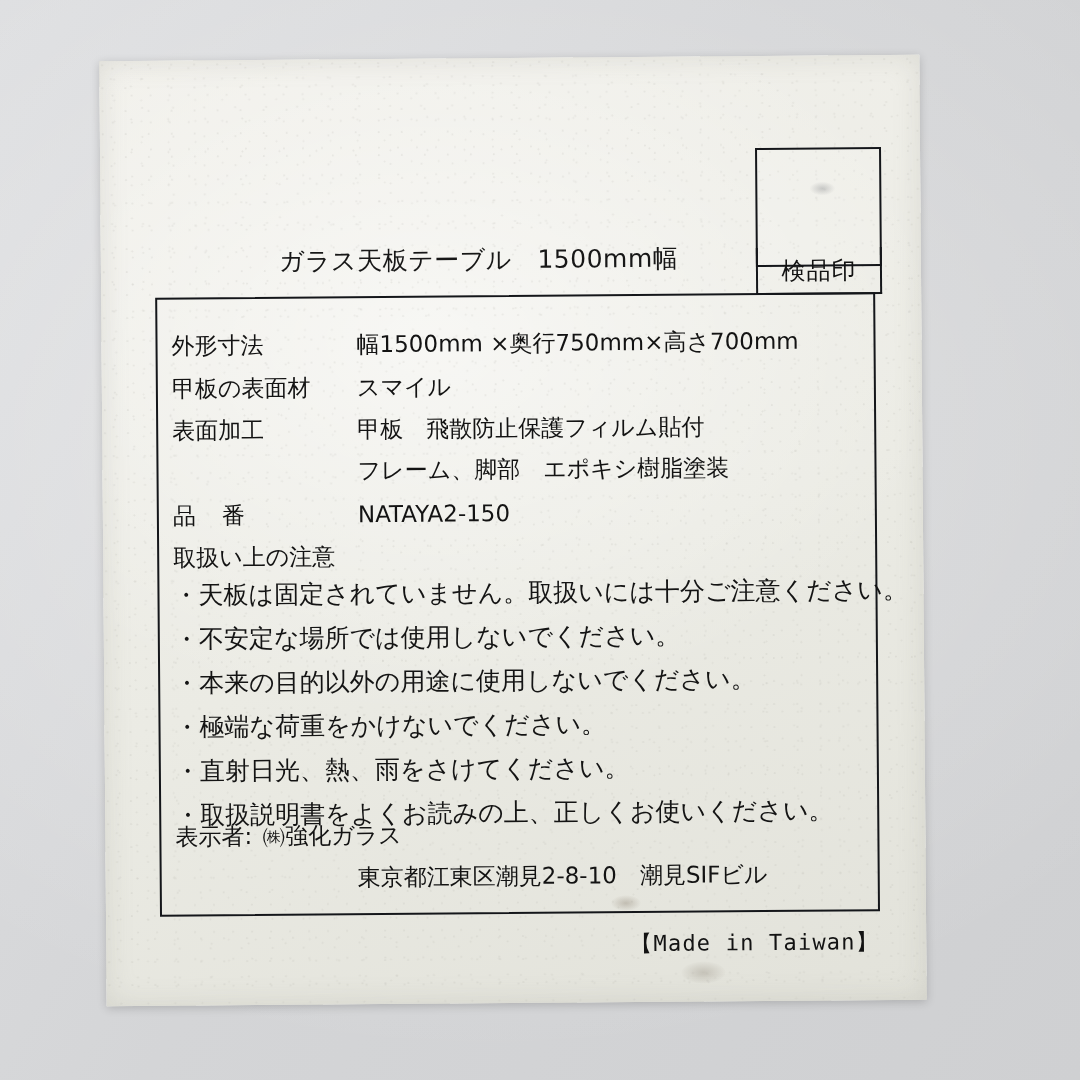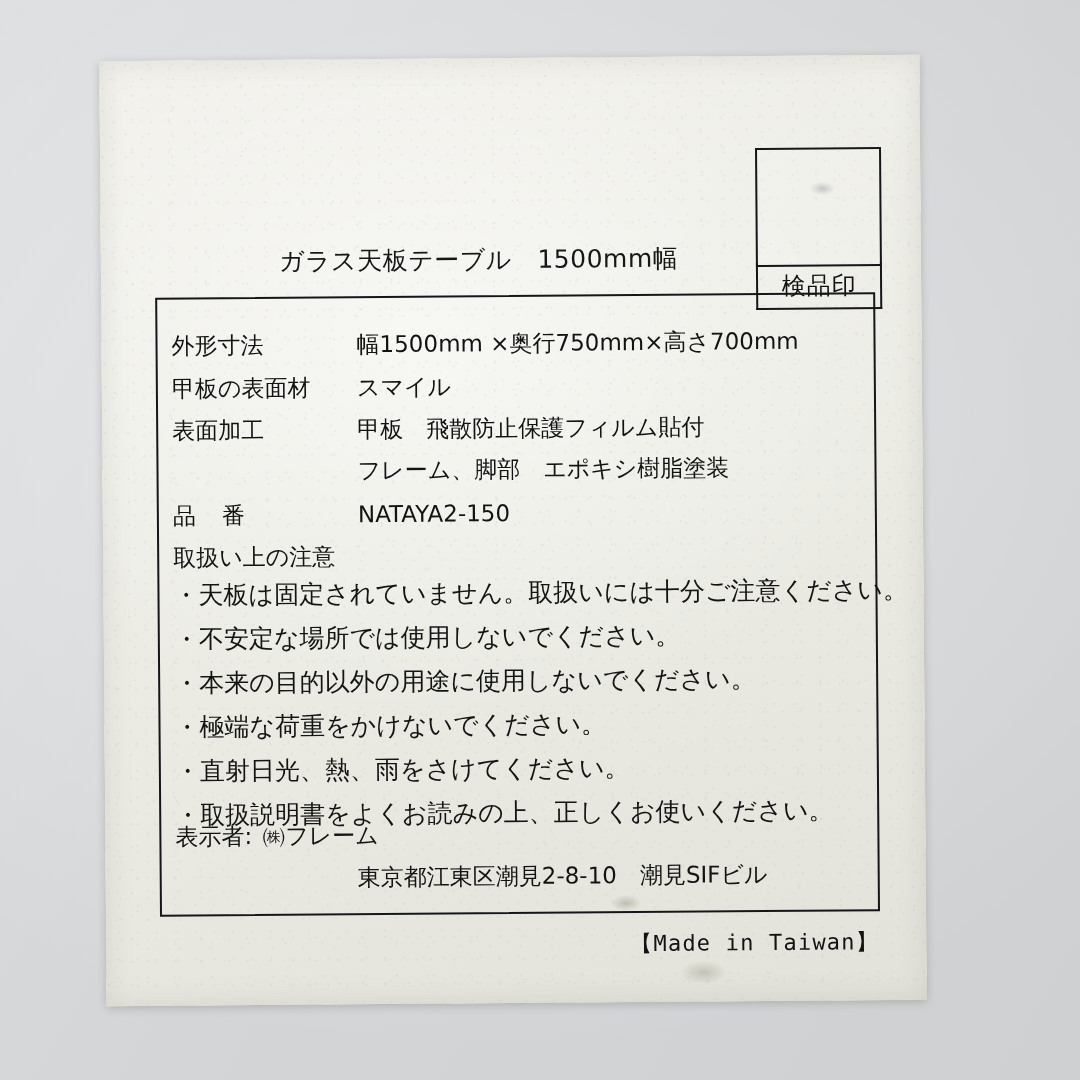--- a/index.html
+++ b/index.html
@@ -75,21 +75,21 @@
     left: 655px;
     top: 92px;
     width: 122px;
     height: 115px;
     border: 2px solid #14161a;
     background: rgba(255,255,255,0.12);
   }
   .stamp-label-box {
     position: absolute;
     left: 655px;
-    top: 207px;
+    top: 192px;
     width: 122px;
     height: 45px;
     border: 2px solid #14161a;
     border-top: none;
     display: flex;
     align-items: center;
     justify-content: center;
   }
   .stamp-label-box .txt {
     font-size: 24px;
@@ -267,21 +267,21 @@
         <div class="notes">
           <div class="note-item">・天板は固定されていません。取扱いには十分ご注意ください。</div>
           <div class="note-item">・不安定な場所では使用しないでください。</div>
           <div class="note-item">・本来の目的以外の用途に使用しないでください。</div>
           <div class="note-item">・極端な荷重をかけないでください。</div>
           <div class="note-item">・直射日光、熱、雨をさけてください。</div>
           <div class="note-item">・取扱説明書をよくお読みの上、正しくお使いください。</div>
         </div>
 
         <div class="vendor">
-          <span class="lbl">表示者:</span><span class="nm">㈱フレーム</span>
+          <span class="lbl">表示者:</span><span class="nm">㈱強化ガラス</span>
         </div>
         <div class="vendor-addr">東京都江東区潮見2-8-10　潮見SIFビル</div>
 
         <div class="made-in"><span class="jp">【</span><span>Made in Taiwan</span><span class="jp">】</span></div>
 
       </div>
     </div>
 
     <div class="mark-a"></div>
     <div class="mark-b"></div>

